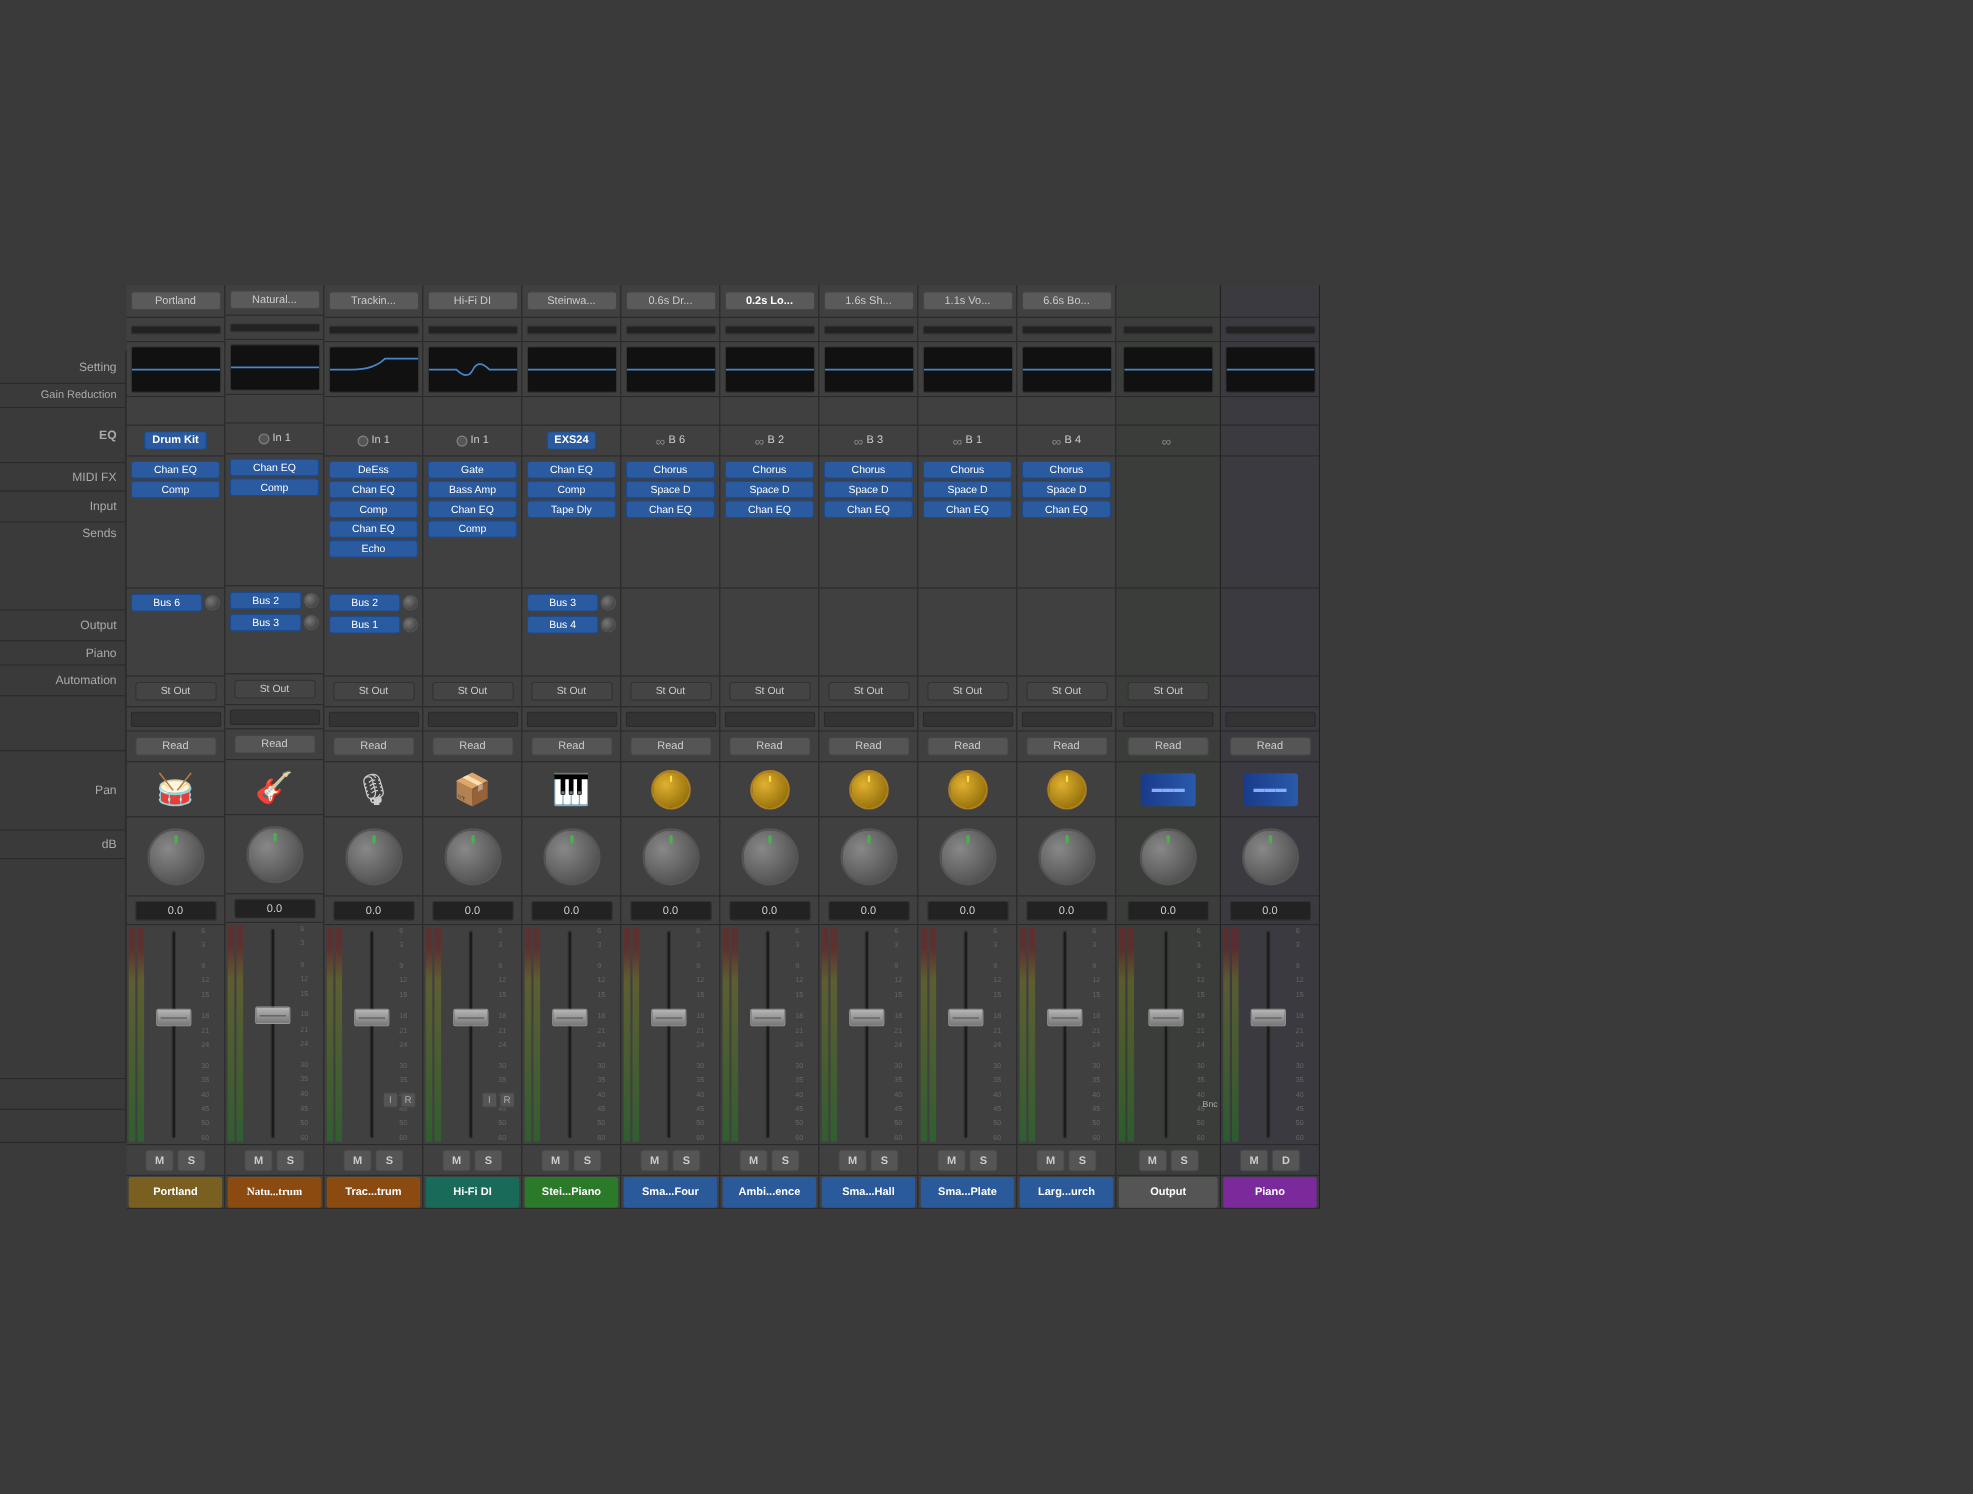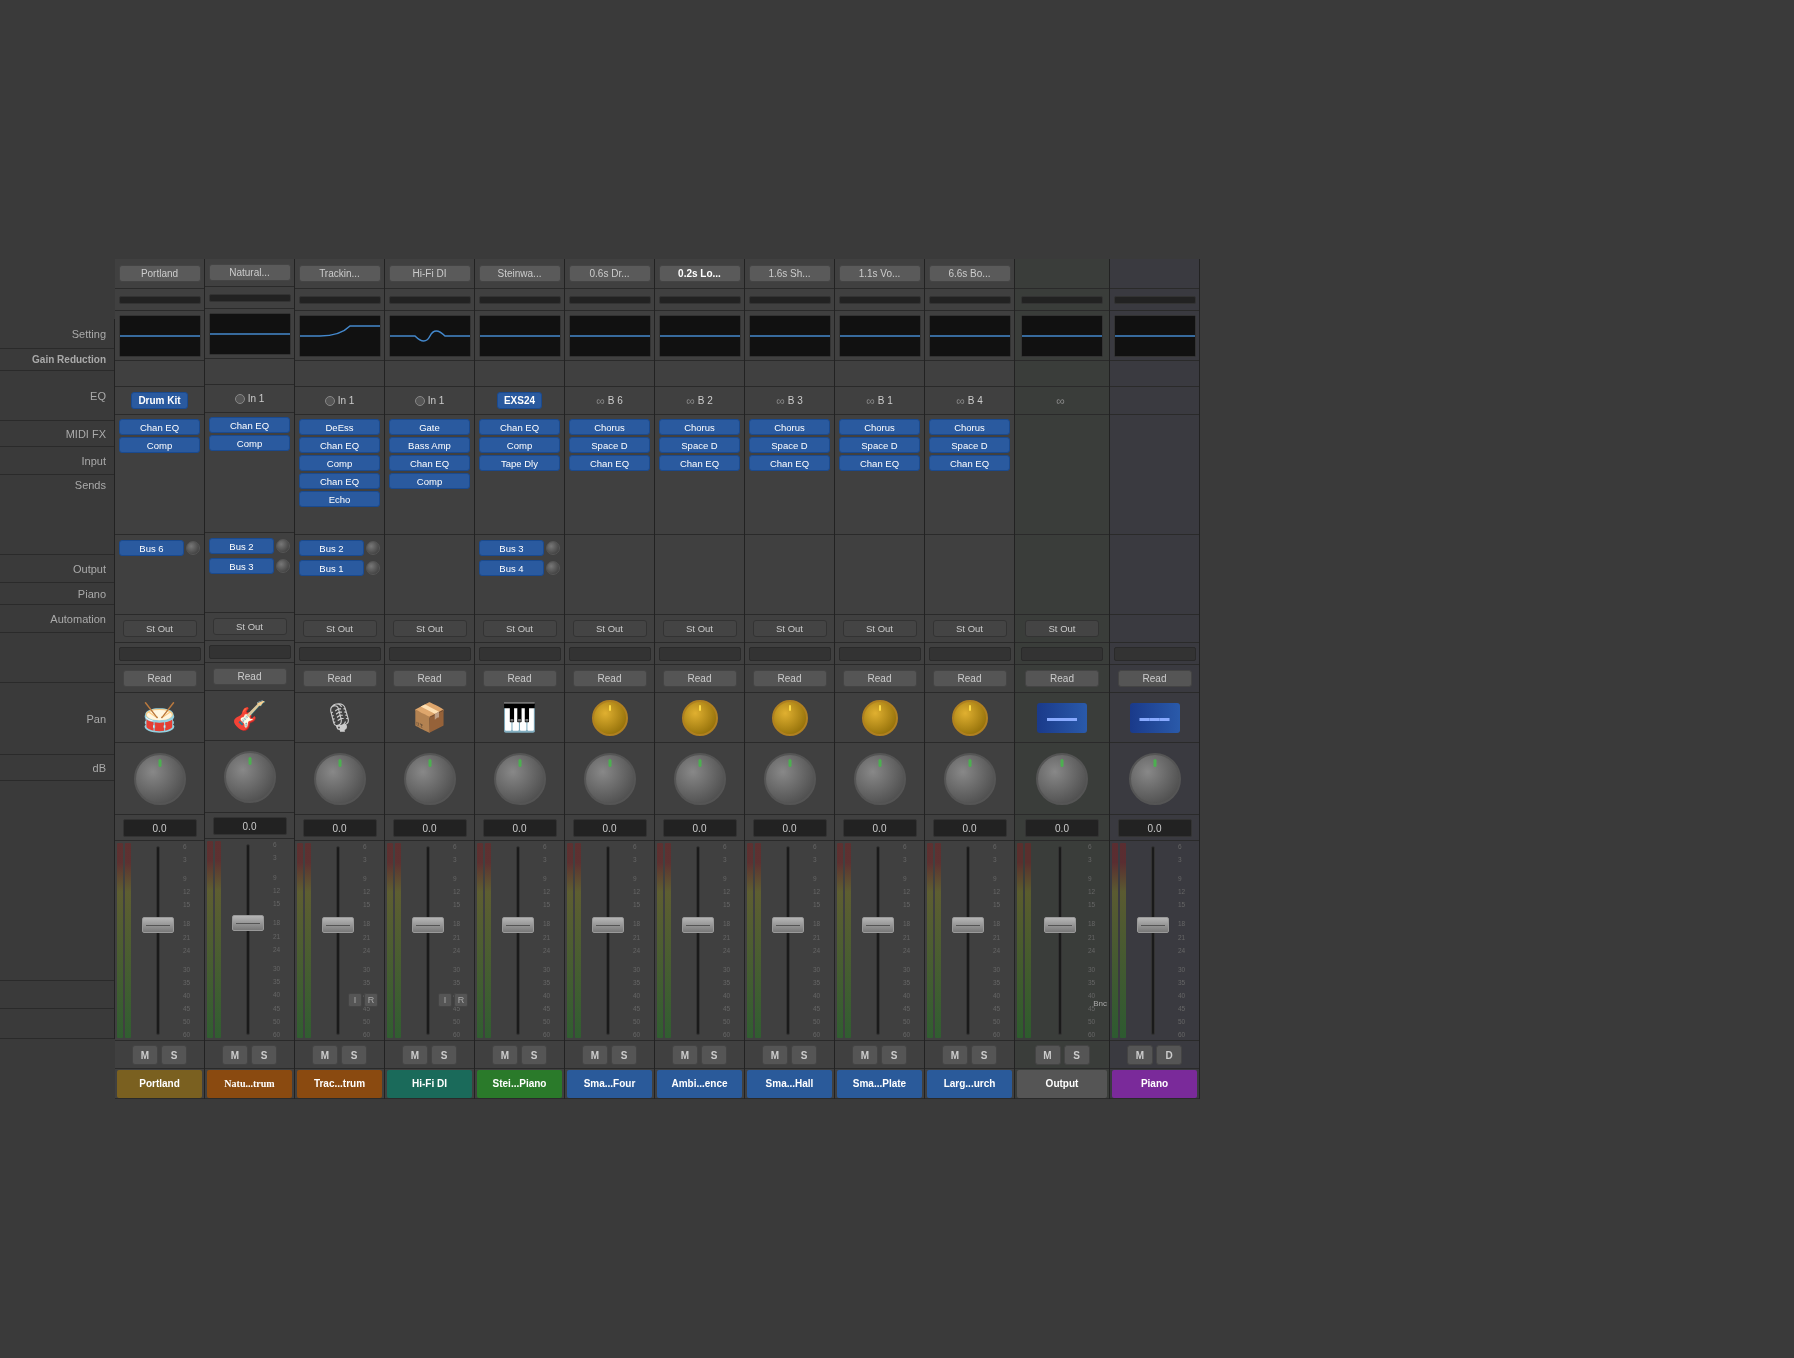--- a/index.html
+++ b/index.html
@@ -82,31 +82,31 @@
       cursor: pointer;
       width: 82px;
       text-align: center;
       white-space: nowrap;
       overflow: hidden;
       text-overflow: ellipsis;
     }
     .setting-btn.bold { font-weight: bold; color: #fff; }
 
     
-    .gain-row { height: 22px; font-weight: bold; }
+    .gain-row { height: 22px; }
     .gain-meter {
       width: 82px;
       height: 8px;
       background: #222;
       border: 1px solid #333;
       border-radius: 2px;
     }
 
     
-    .eq-row { height: 50px; }
+    .eq-row { height: 50px; font-weight: bold; }
     .eq-display {
       width: 82px;
       height: 42px;
       background: #111;
       border: 1px solid #333;
       border-radius: 2px;
       overflow: hidden;
     }
     .eq-display canvas, .eq-display svg { width: 100%; height: 100%; }
 

